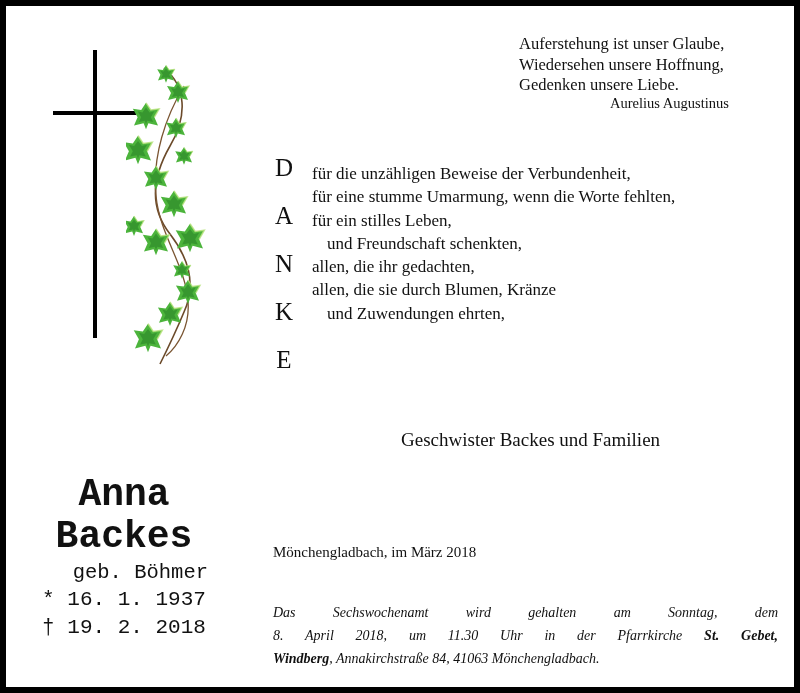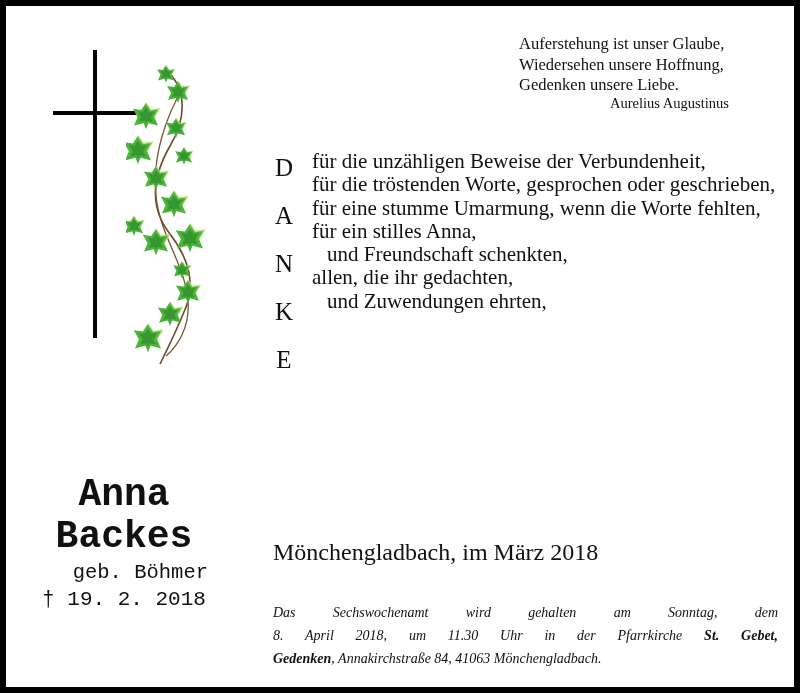--- a/index.html
+++ b/index.html
@@ -7,32 +7,32 @@
   .frame { position: absolute; left: 0; top: 0; width: 800px; height: 693px; box-sizing: border-box; border-left: 6px solid #000; border-top: 6px solid #000; border-right: 6px solid #000; border-bottom: 6px solid #000; background: #fff; }
   .abs { position: absolute; white-space: nowrap; }
   .cross-v { position: absolute; left: 93px; top: 50px; width: 4px; height: 288px; background: #000; }
   .cross-h { position: absolute; left: 53px; top: 111px; width: 83px; height: 4px; background: #000; }
   .ivy { position: absolute; left: 126px; top: 56px; width: 90px; height: 310px; }
 
   .quote { left: 519px; top: 34px; font-size: 16.5px; line-height: 20.5px; }
   .quote-author { left: 610px; top: 95px; font-size: 14.5px; line-height: 16px; text-align: right; }
 
   .danke-letter { position: absolute; left: 271px; font-size: 25px; line-height: 25px; width: 26px; text-align: center; }
-  .danke-lines { position: absolute; left: 312px; top: 150px; font-size: 21px; line-height: 23.3px; }
+  .danke-lines { position: absolute; left: 312px; top: 162px; font-size: 17px; line-height: 23.3px; }
   .danke-lines div { white-space: nowrap; }
   .danke-lines .indent { padding-left: 15px; font-family: Liberation Serif, serif; }
 
   .sign { left: 401px; top: 428px; font-size: 19px; line-height: 24px; }
 
   .name-block { position: absolute; left: 40px; top: 474px; width: 168px; text-align: center; font-family: Liberation Mono, monospace; }
   .name { font-weight: bold; font-size: 38px; line-height: 42px; }
   .born-name { font-size: 20.5px; line-height: 26px; margin-top: 2px; text-align: right; }
   .date { font-size: 21px; line-height: 28px; }
 
-  .place { left: 273px; top: 541px; font-size: 24px; line-height: 22px; }
+  .place { left: 273px; top: 541px; font-size: 15px; line-height: 22px; }
   .service { position: absolute; left: 273px; top: 601px; width: 505px; font-size: 14px; line-height: 23px; text-align: justify; font-style: italic; }
   .service .line { display: block; text-align: justify; text-align-last: justify; white-space: nowrap; }
   .service .line.last { text-align-last: left; }
   b { font-weight: bold; }
 </style>
 </head>
 <body>
 
 <div class="frame"></div>
 
@@ -78,37 +78,39 @@
 <div class="abs quote-author">Aurelius Augustinus</div>
 
 <div class="danke-letter" style="top:155px;">D</div>
 <div class="danke-letter" style="top:203px;">A</div>
 <div class="danke-letter" style="top:251px;">N</div>
 <div class="danke-letter" style="top:299px;">K</div>
 <div class="danke-letter" style="top:347px;">E</div>
 
 <div class="danke-lines">
   <div>für die unzähligen Beweise der Verbundenheit,</div>
-  <div>für die tröstenden Worte, gesprochen oder geschrieben,</div>
   <div>für eine stumme Umarmung, wenn die Worte fehlten,</div>
-  <div>für ein stilles Anna,</div>
+  <div>für ein stilles Leben,</div>
   <div class="indent">und Freundschaft schenkten,</div>
   <div>allen, die ihr gedachten,</div>
+  <div>allen, die sie durch Blumen, Kränze</div>
   <div class="indent">und Zuwendungen ehrten,</div>
 </div>
 
 <div class="abs sign">
+  <div>Geschwister Backes und Familien</div>
 </div>
 
 <div class="name-block">
   <div class="name">Anna</div>
   <div class="name">Backes</div>
   <div class="born-name">geb. Böhmer</div>
+  <div class="date">* 16. 1. 1937</div>
   <div class="date">† 19. 2. 2018</div>
 </div>
 
 <div class="abs place">Mönchengladbach, im März 2018</div>
 
 <div class="service">
   <span class="line">Das Sechswochenamt wird gehalten am Sonntag, dem</span>
   <span class="line"><span>8. April 2018, um 11.30 Uhr in der Pfarrkirche </span><b>St. Gebet,</b></span>
-  <span class="line last"><b>Gedenken</b><span>, Annakirchstraße 84, 41063 Mönchengladbach.</span></span>
+  <span class="line last"><b>Windberg</b><span>, Annakirchstraße 84, 41063 Mönchengladbach.</span></span>
 </div>
 
 </body></html>

